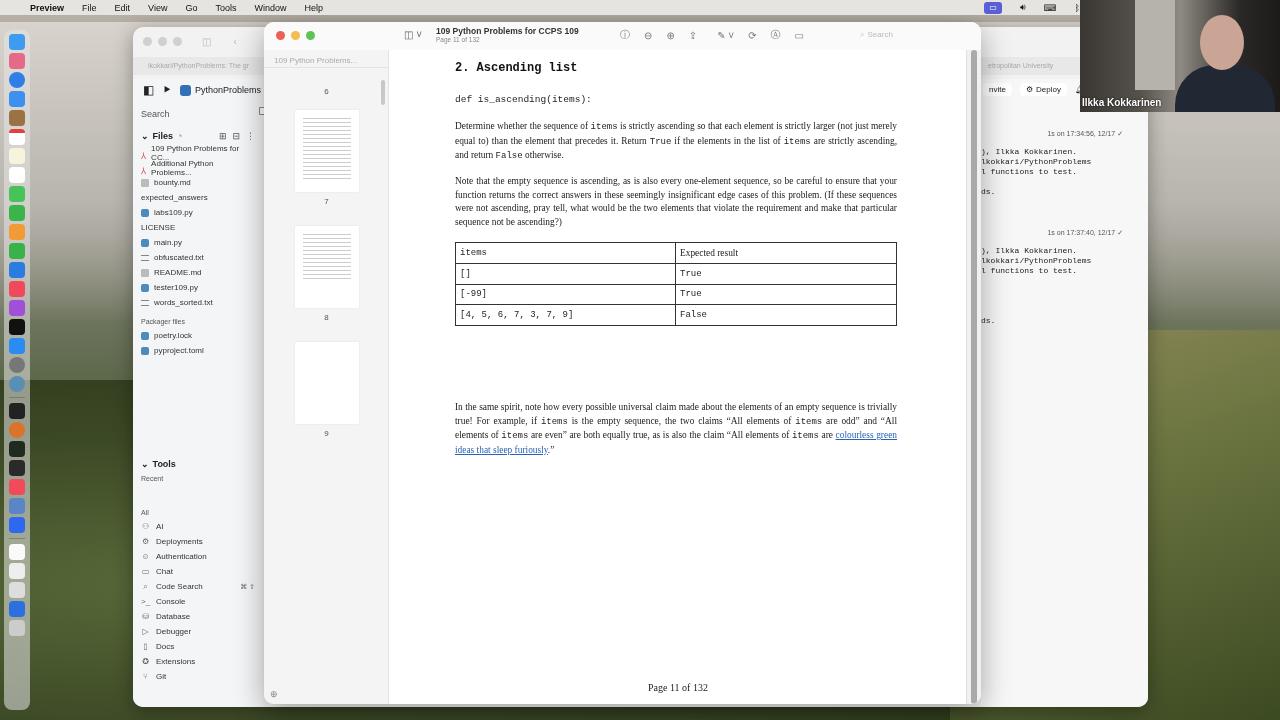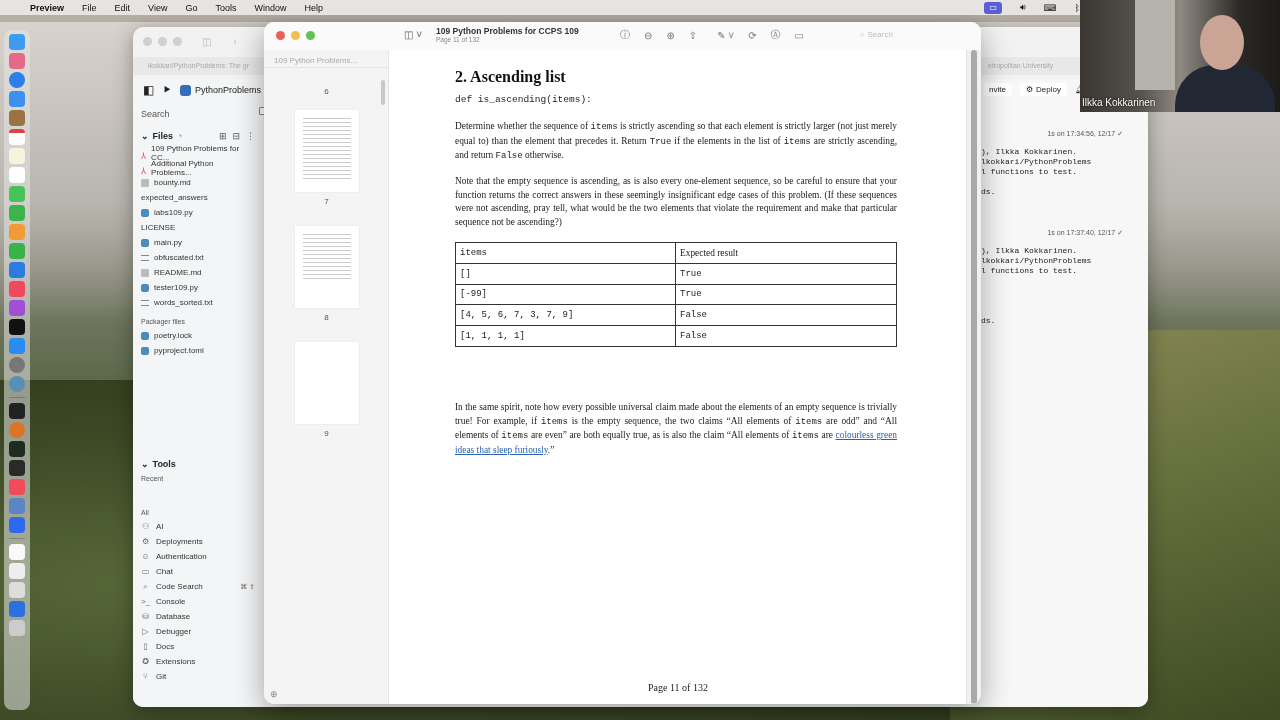--- a/index.html
+++ b/index.html
@@ -65,39 +65,39 @@
 .thumb-page{width:64px;height:82px;background:#fff;margin:0 auto;box-shadow:0 0 2px rgba(0,0,0,0.08);position:relative}
 .thumb-page .ln{position:absolute;left:8px;height:1px;background:#ccc}
 .thumb-num{font-size:8px;color:#555;margin-top:5px}
 .thumb-sel{background:#dcdcdc;border-radius:4px;padding:4px 0;width:76px;margin:0 auto}
 .thumb-num.sel{display:inline-block;background:#6b2d8f;color:#fff;padding:1px 3px;border-radius:2px}
 .thumbs .scroll{position:absolute;right:3px;top:30px;width:4px;height:25px;background:#c8c8c8;border-radius:2px}
 .thumbs .add{position:absolute;left:6px;bottom:5px;font-size:9px;color:#888}
 .doc{position:absolute;left:126px;top:28px;width:576px;height:654px;background:#fff}
 .doc-scroll{position:absolute;right:0;top:28px;width:15px;height:654px;background:#f0f0f0;border-left:1px solid #e0e0e0}
 .doc-scroll .thumb{position:absolute;left:4px;top:0;width:6px;height:654px;background:#a9a9a9;border-radius:3px}
-.doc h1{position:absolute;left:65px;top:18px;font-size:16px;font-weight:bold;color:#111;font-family:Liberation Serif, serif}
+.doc h1{position:absolute;left:65px;top:11px;font-size:12px;font-weight:bold;color:#111;font-family:Liberation Mono, monospace}
 .code{font-family:"Liberation Mono",monospace;font-size:9.5px}
 .doc .sig{position:absolute;left:65px;top:44px;color:#222}
 .para{position:absolute;left:65px;width:442px;font-family:"Liberation Serif",serif;font-size:9.4px;line-height:13.6px;color:#222;text-align:justify}
 .para b{font-weight:normal}
 .para .code{font-size:9px}
 .para a{color:#2a63b5;text-decoration:underline}
 table.tbl{position:absolute;left:65px;top:192px;width:442px;border-collapse:collapse}
 .tbl td{border:1px solid #333;height:20.8px;padding:0 4px;font-size:9px;vertical-align:middle}
 .tbl td.c1{width:220px;font-family:"Liberation Mono",monospace}
 .tbl td.c2{font-family:"Liberation Mono",monospace}
 .tbl td.hd2{font-family:"Liberation Serif",serif;font-size:9.4px}
 .pagefoot{position:absolute;left:0;width:576px;top:632px;text-align:center;font-family:"Liberation Serif",serif;font-size:10px;color:#222}
 
 .webcam{position:absolute;left:1080px;top:0;width:200px;height:112px;background:linear-gradient(90deg,#3a3733 0%,#55514b 30%,#8f8a82 50%,#2a2826 80%,#1c1b1a 100%);z-index:25;overflow:hidden}
 .webcam .door{position:absolute;left:55px;top:0;width:40px;height:90px;background:#b6b3ad}
 .webcam .head{position:absolute;left:120px;top:15px;width:44px;height:55px;background:#caa595;border-radius:50%}
 .webcam .body{position:absolute;left:95px;top:65px;width:100px;height:50px;background:#222833;border-radius:40px 40px 0 0}
-.webcam .name{position:absolute;left:2px;bottom:4px;font-size:10px;font-weight:normal;color:#fff;text-shadow:0 0 2px #000}
+.webcam .name{position:absolute;left:2px;bottom:4px;font-size:10px;font-weight:bold;color:#fff;text-shadow:0 0 2px #000}
 </style>
 </head>
 <body>
 
 <div class="desk-sky"></div>
 <div class="hills"></div>
 <div class="hills-right"></div>
 
 <div class="menubar">
   <span class="apple"></span>
@@ -421,24 +421,20 @@
             <td class="c2">True</td>
           </tr>
       <tr>
             <td class="c1">[-99]</td>
             <td class="c2">True</td>
           </tr>
       <tr>
             <td class="c1">[4, 5, 6, 7, 3, 7, 9]</td>
             <td class="c2">False</td>
           </tr>
-      <tr>
-            <td class="c1">[1, 1, 1, 1]</td>
-            <td class="c2">False</td>
-          </tr>
     </tbody>
       </table>
     <div class="para" style="top:351px">
       <span>In the same spirit, note how every possible universal claim made about the elements of an empty sequence is trivially true! For example, if </span><span class="code">items</span><span> is the empty sequence, the two claims “All elements of </span><span class="code">items</span><span> are odd” and “All elements of </span><span class="code">items</span><span> are even” are both equally true, as is also the claim “All elements of </span><span class="code">items</span><span> are </span><a>colourless green ideas that sleep furiously</a><span>.”</span>
     </div>
     <div class="pagefoot">Page 11 of 132</div>
   </div>
   <div class="doc-scroll">
       <div class="thumb"></div>
     </div>

